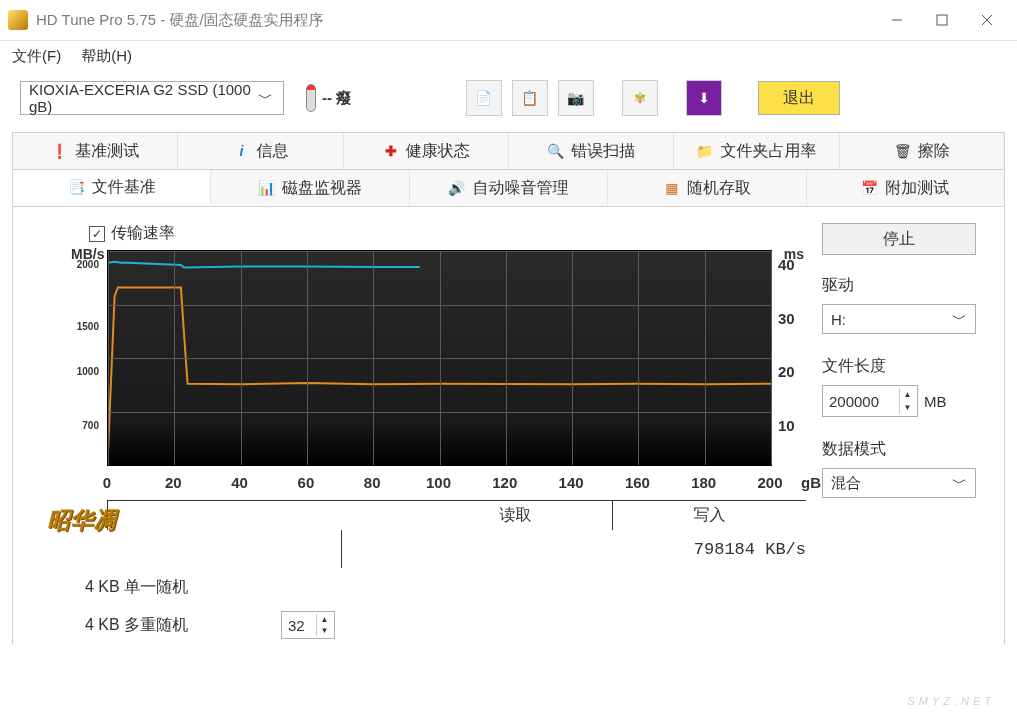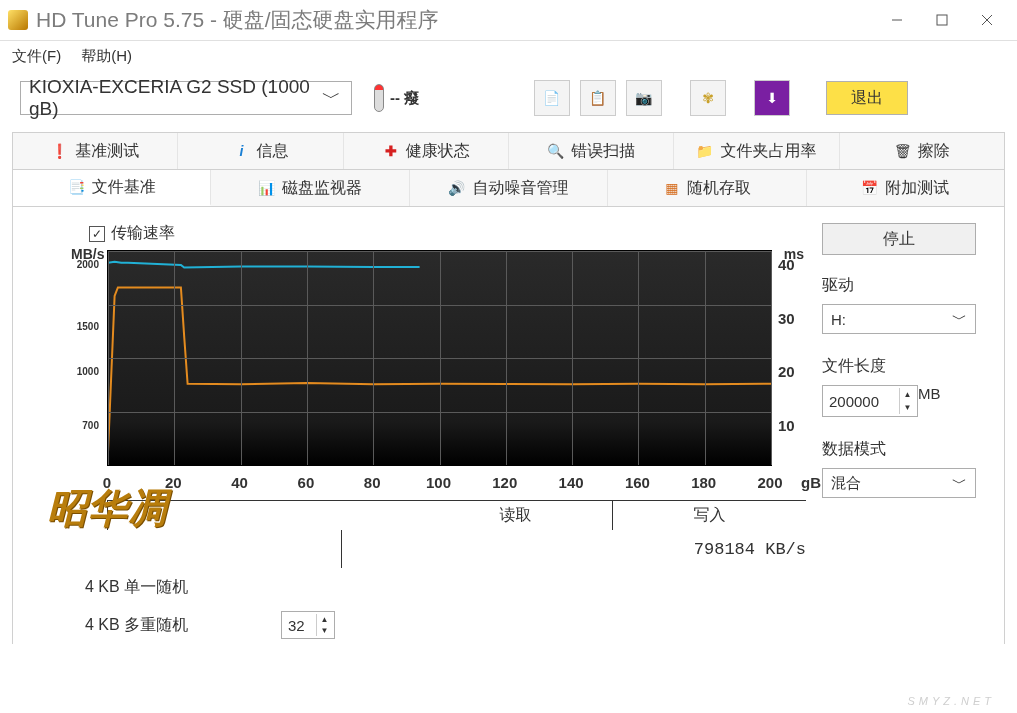--- a/index.html
+++ b/index.html
@@ -1,32 +1,32 @@
 <!DOCTYPE html>
 <html><head>
 <meta charset="utf-8">
 <style>
   * { box-sizing: border-box; font-family: "Microsoft YaHei", "Segoe UI", sans-serif; }
   body { margin: 0; background: #fff; width: 1017px; height: 713px; overflow: hidden; position: relative; font-size: 15px; color: #333; }
 
   
-  .titlebar { height: 40px; display: flex; align-items: center; padding: 0 8px; color: #7c7c7c; font-size: 21px; }
+  .titlebar { height: 40px; display: flex; align-items: center; padding: 0 8px; color: #7c7c7c; font-size: 15px; }
   .titlebar .app-icon { width: 20px; height: 20px; margin-right: 8px; background: linear-gradient(135deg,#ffe066,#b87700); border-radius: 3px; }
   .title-space { flex:1; }
   .win-btn { width: 45px; height: 30px; display:flex; align-items:center; justify-content:center; color:#555; font-size:14px; }
   .win-btn svg { stroke:#555; }
 
   .thin-line { height:1px; background:#e0e0e0; }
 
   
   .menubar { display:flex; gap:20px; padding: 6px 12px 8px; font-size:15px; color:#333; }
 
   
   .toolbar { display:flex; align-items:center; padding: 6px 20px 10px; gap:8px; }
-  .drive-select { width: 332px; height: 34px; border:1px solid #adadad; padding: 4px 28px 4px 8px; font-size:19px; display:flex; align-items:center; background:#fff; position:relative; }
+  .drive-select { width: 264px; height: 34px; border:1px solid #adadad; padding: 4px 28px 4px 8px; font-size:15px; display:flex; align-items:center; background:#fff; position:relative; }
   .drive-select .chev { position:absolute; right:10px; top:50%; transform:translateY(-50%); }
   .temp-box { display:flex; align-items:center; gap:6px; margin-left:14px; width:110px; }
   .thermo { width:10px; height:28px; background:linear-gradient(to bottom,#f33 0%,#f33 20%,#ddd 20%); border-radius:5px; border:1px solid #888; position:relative; }
   .tbtn { width:36px; height:36px; border:1px solid #ccc; background:#f4f4f4; display:flex; align-items:center; justify-content:center; margin-right:2px; }
   .tbtn.purple { background:#7a1fa2; }
   .exit-btn { width:82px; height:34px; border:1px solid #b0b0b0; background:#fde047; display:flex; align-items:center; justify-content:center; font-size:16px; margin-left:26px; }
   .toolbar .spacer { width: 34px; }
 
   
   .tabs-outer { border:1px solid #d0d0d0; margin: 6px 12px 0; border-bottom:none; background:#fff; }
@@ -61,32 +61,32 @@
   .rw-row { display:flex; margin-top:34px; margin-left:66px; }
   .rw-cell { flex:1; text-align:center; font-size:16px; border-top:1px solid #333; border-right:1px solid #333; padding:4px 0; }
   .rw-left { width:312px; border-left:1px solid #333; border-top:1px solid #333; }
 
   .data-row { display:flex; margin-left:30px; align-items:center; height:38px; }
   .data-row .lbl { width:210px; font-size:16px; padding-left:14px; }
   .data-row .rcell { flex:1; border-right:1px solid #333; }
   .data-row .wval { width:370px; text-align:right; font-family:"Consolas","Courier New",monospace; font-size:17px; }
   .divider-v { width:1px; background:#333; align-self:stretch; }
 
-  .watermark { position:absolute; left:34px; bottom:108px; font-family:"Brush Script MT",cursive; font-size:40px; color:#b87d0c; text-shadow:1px 1px 0 #7a4e00; font-weight:bold; font-style:italic; }
+  .watermark { position:absolute; left:34px; bottom:108px; font-family:"Brush Script MT",cursive; font-size:23px; color:#b87d0c; text-shadow:1px 1px 0 #7a4e00; font-weight:bold; font-style:italic; }
 
   .spin { width:54px; height:28px; border:1px solid #adadad; display:flex; align-items:center; padding-left:6px; font-size:15px; position:relative; }
   .spin .arrows { position:absolute; right:2px; top:2px; bottom:2px; width:16px; border-left:1px solid #ccc; display:flex; flex-direction:column; }
   .spin .arrows div { flex:1; font-size:8px; display:flex; align-items:center; justify-content:center; }
 
   
   .side-btn { height:32px; border:1px solid #adadad; background:#f0f0f0; display:flex; align-items:center; justify-content:center; font-size:16px; width:100%; margin-bottom:20px; }
   .side-lbl { font-size:16px; margin-bottom:8px;font-family:Liberation Serif, serif; }
   .side-sel { height:30px; border:1px solid #adadad; width:100%; display:flex; align-items:center; padding:0 8px; position:relative; font-size:15px; margin-bottom:22px; }
   .side-sel .chev { position:absolute; right:8px; }
-  .len-row { display:flex; margin-bottom:22px; }
+  .len-row { display:flex; align-items:center; gap:6px; margin-bottom:22px; }
   .len-input { width:96px; height:32px; border:1px solid #adadad; display:flex; align-items:center; padding:0 20px 0 6px; font-size:15px; position:relative; }
   .len-input .arrows { position:absolute; right:2px; top:2px; bottom:2px; width:16px; border-left:1px solid #ccc; display:flex; flex-direction:column; }
   .len-input .arrows div { flex:1; font-size:8px; display:flex; align-items:center; justify-content:center; }
 
   .footer-wm { position:absolute; right:22px; bottom:6px; color:#cfcfcf; font-size:20px; font-style:italic; letter-spacing:1px; }
   .footer-wm .sub { font-size:11px; letter-spacing:4px; display:block; text-align:right; }
 </style>
 </head>
 <body>
 

